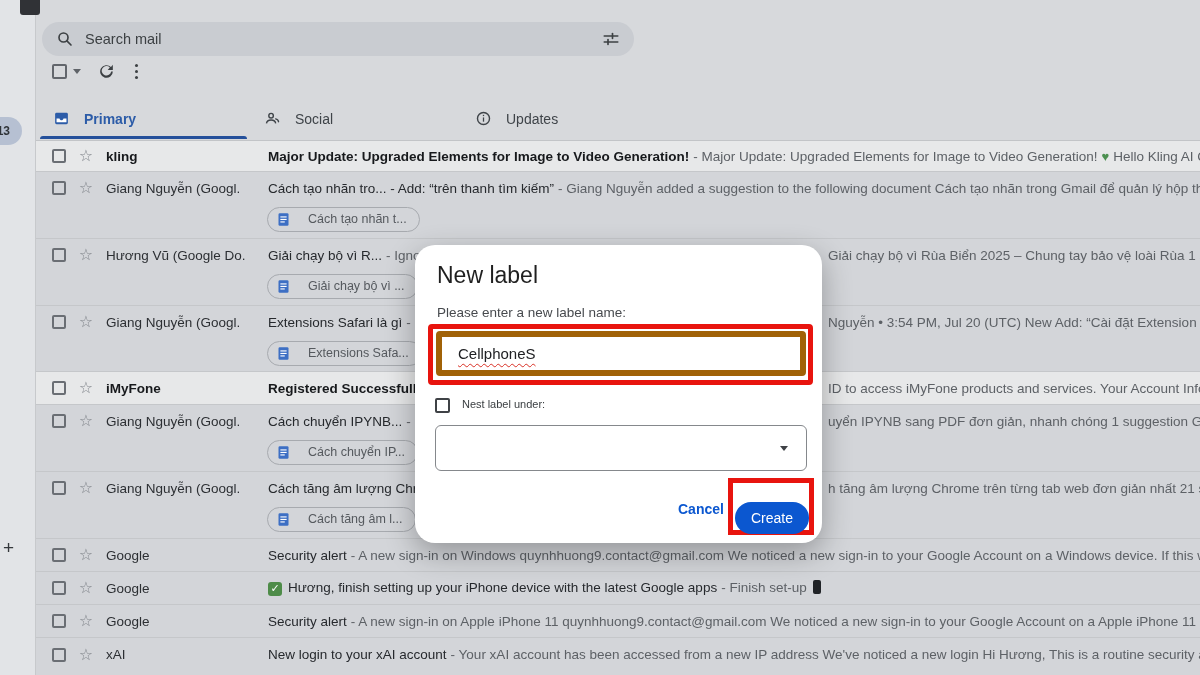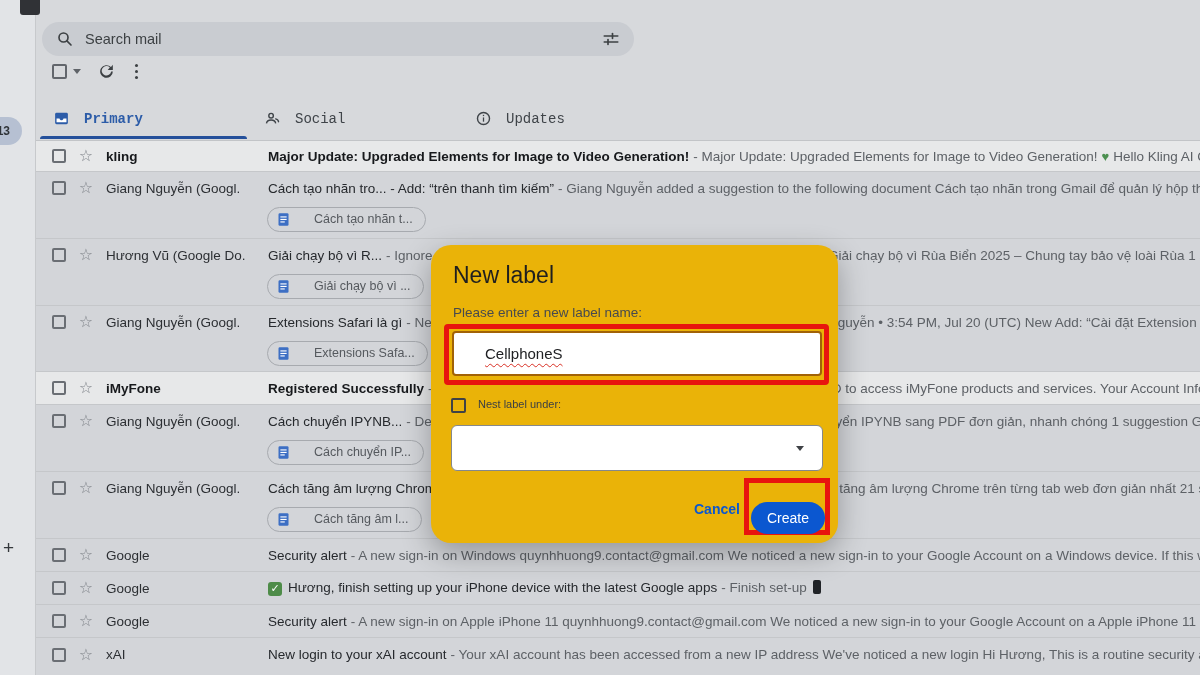--- a/index.html
+++ b/index.html
@@ -20,50 +20,50 @@
   .searchbar .ph { font-size:14.5px; color:#3c4043; flex:1; }
   .icon-svg { display:block; }
   
   .toolbar { position:absolute; left:52px; top:61px; height:20px; display:flex; align-items:center; }
   .tb-cb { width:15px; height:15px; border:2px solid #62666c; border-radius:2px; }
   .caret-down { width:0; height:0; border-left:4px solid transparent; border-right:4px solid transparent; border-top:5px solid #5f6368; }
   .tb-caret { margin:0 16px 0 6px; }
   .tb-more { margin-left:19px; width:3px; height:3px; border-radius:50%; background:#3c4043; box-shadow:0 -6px 0 #3c4043, 0 6px 0 #3c4043; }
   
   .tabs { position:absolute; left:40px; top:98px; height:41px; display:flex; z-index:1; }
-  .tab { width:211px; display:flex; align-items:center; gap:14px; padding-left:13px; font-size:14px; color:#3f4449; position:relative;font-family:Liberation Mono, monospace; }
+  .tab { width:211px; display:flex; align-items:center; gap:14px; padding-left:13px; font-size:14px; color:#3f4449; position:relative; }
   .tab.active { color:#2c5ca8; font-weight:bold; }
   .tab.active::after { content:""; position:absolute; left:0; right:4px; bottom:0; height:3.5px; background:#24509b; border-radius:3px 3px 0 0; }
   
   .list { position:absolute; left:36px; top:140px; width:1164px; border-top:1px solid #c2c4c7; z-index:1; }
   .row { position:relative; background:#d3d5d9; border-bottom:1px solid #c5c7ca; overflow:hidden; }
   .row.unread { background:#e7e8e9; }
   .h31{height:31px} .h33{height:33px} .h38{height:38px} .h66{height:66px} .h67{height:67px}
   .l1 { display:flex; align-items:center; height:32px; padding-left:16px; }
   .row.single .l1 { height:100%; }
   .cb { flex:0 0 14px; width:14px; height:14px; border:2px solid #6a6e74; border-radius:2px; margin-right:11px; }
   .star { flex:0 0 18px; color:#84888e; font-size:16px; line-height:1; margin-right:11px; text-align:center; }
   .sender { flex:0 0 162px; font-size:13.5px; color:#2c2f33; white-space:nowrap; overflow:hidden; }
   .row.unread .sender { font-weight:bold; color:#17191c; }
   .line { flex:1; min-width:0; white-space:nowrap; overflow:hidden; font-size:13.5px; }
   .subj { color:#26292d; }
   .row.unread .subj { font-weight:bold; color:#17191c; }
   .snip { color:#5d6166; margin-left:4px; }
   .l2 { height:30px; display:flex; align-items:center; padding-left:231px; }
-  .chip { display:inline-flex; align-items:center; gap:23px; height:25px; padding:0 12px 0 8px; border:1px solid #a7aaaf; border-radius:13px; font-size:12.5px; color:#55595e; }
+  .chip { display:inline-flex; align-items:center; gap:17px; height:25px; padding:0 12px 0 8px; border:1px solid #a7aaaf; border-radius:13px; font-size:12.5px; color:#55595e; }
   .rfrag { position:absolute; left:792px; top:9px; font-size:13.5px; color:#5d6166; white-space:nowrap; }
   .heart { color:#4c9050; margin:0 4px; font-size:13px; }
   .greencheck { display:inline-flex; width:14px; height:14px; background:#4e8c49; border-radius:3px; color:#fff; font-size:11px; align-items:center; justify-content:center; margin-right:6px; flex:0 0 14px; }
   .phone { display:inline-block; width:8px; height:14px; background:#202327; border-radius:2px; margin-left:6px; vertical-align:-2px; }
   
-  .dialog { position:absolute; left:415px; top:245px; width:407px; height:298px; background:#eab308; border-radius:20px; box-shadow:0 10px 30px rgba(0,0,0,.30); z-index:10;margin-left:16px; }
+  .dialog { position:absolute; left:415px; top:245px; width:407px; height:298px; background:#ffffff; border-radius:20px; box-shadow:0 10px 30px rgba(0,0,0,.30); z-index:10; }
   .dlg-title { position:absolute; left:22px; top:17px; font-size:23px; color:#1f1f1f; }
   .dlg-prompt { position:absolute; left:22px; top:60px; font-size:13.5px; color:#474a4e; }
   .ann-input { position:absolute; left:13px; top:79px; width:385px; height:61px; border:5px solid #e8140e; border-radius:4px; }
-  .dlg-input { position:absolute; left:21px; top:86px; width:370px; height:45px; border:2px solid #a16207; border-radius:4px; background:#fff; display:flex; align-items:center; padding-left:31px; font-size:15px; color:#202124; }
+  .dlg-input { position:absolute; left:21px; top:86px; width:370px; height:45px; border:6px solid #a16207; border-radius:4px; background:#fff; display:flex; align-items:center; padding-left:16px; font-size:15px; color:#202124; }
   .dlg-input .val { text-decoration:underline; text-decoration-style:wavy; text-decoration-color:#d93025; text-decoration-thickness:1px; text-underline-offset:4px; }
   .dlg-cb { position:absolute; left:20px; top:153px; width:15px; height:15px; border:2px solid #3f4246; border-radius:2px; }
   .dlg-cb-label { position:absolute; left:47px; top:153px; font-size:11px; color:#3c4043; }
   .dlg-select { position:absolute; left:20px; top:180px; width:372px; height:46px; border:1px solid #85888c; border-radius:6px; background:#fff; }
   .dlg-select .caret-down { position:absolute; right:18px; top:20px; border-top-color:#3f4246; }
   .dlg-cancel { position:absolute; left:263px; top:256px; font-size:14px; font-weight:bold; color:#0b57d0; }
   .ann-create { position:absolute; left:313px; top:233px; width:86px; height:57px; border:5px solid #e8140e; }
   .dlg-create { position:absolute; left:320px; top:257px; width:74px; height:32px; background:#0b57d0; border-radius:16px; color:#ffffff; font-size:14px; font-weight:normal; display:flex; align-items:center; justify-content:center; border:none; }
 </style>
 </head>

